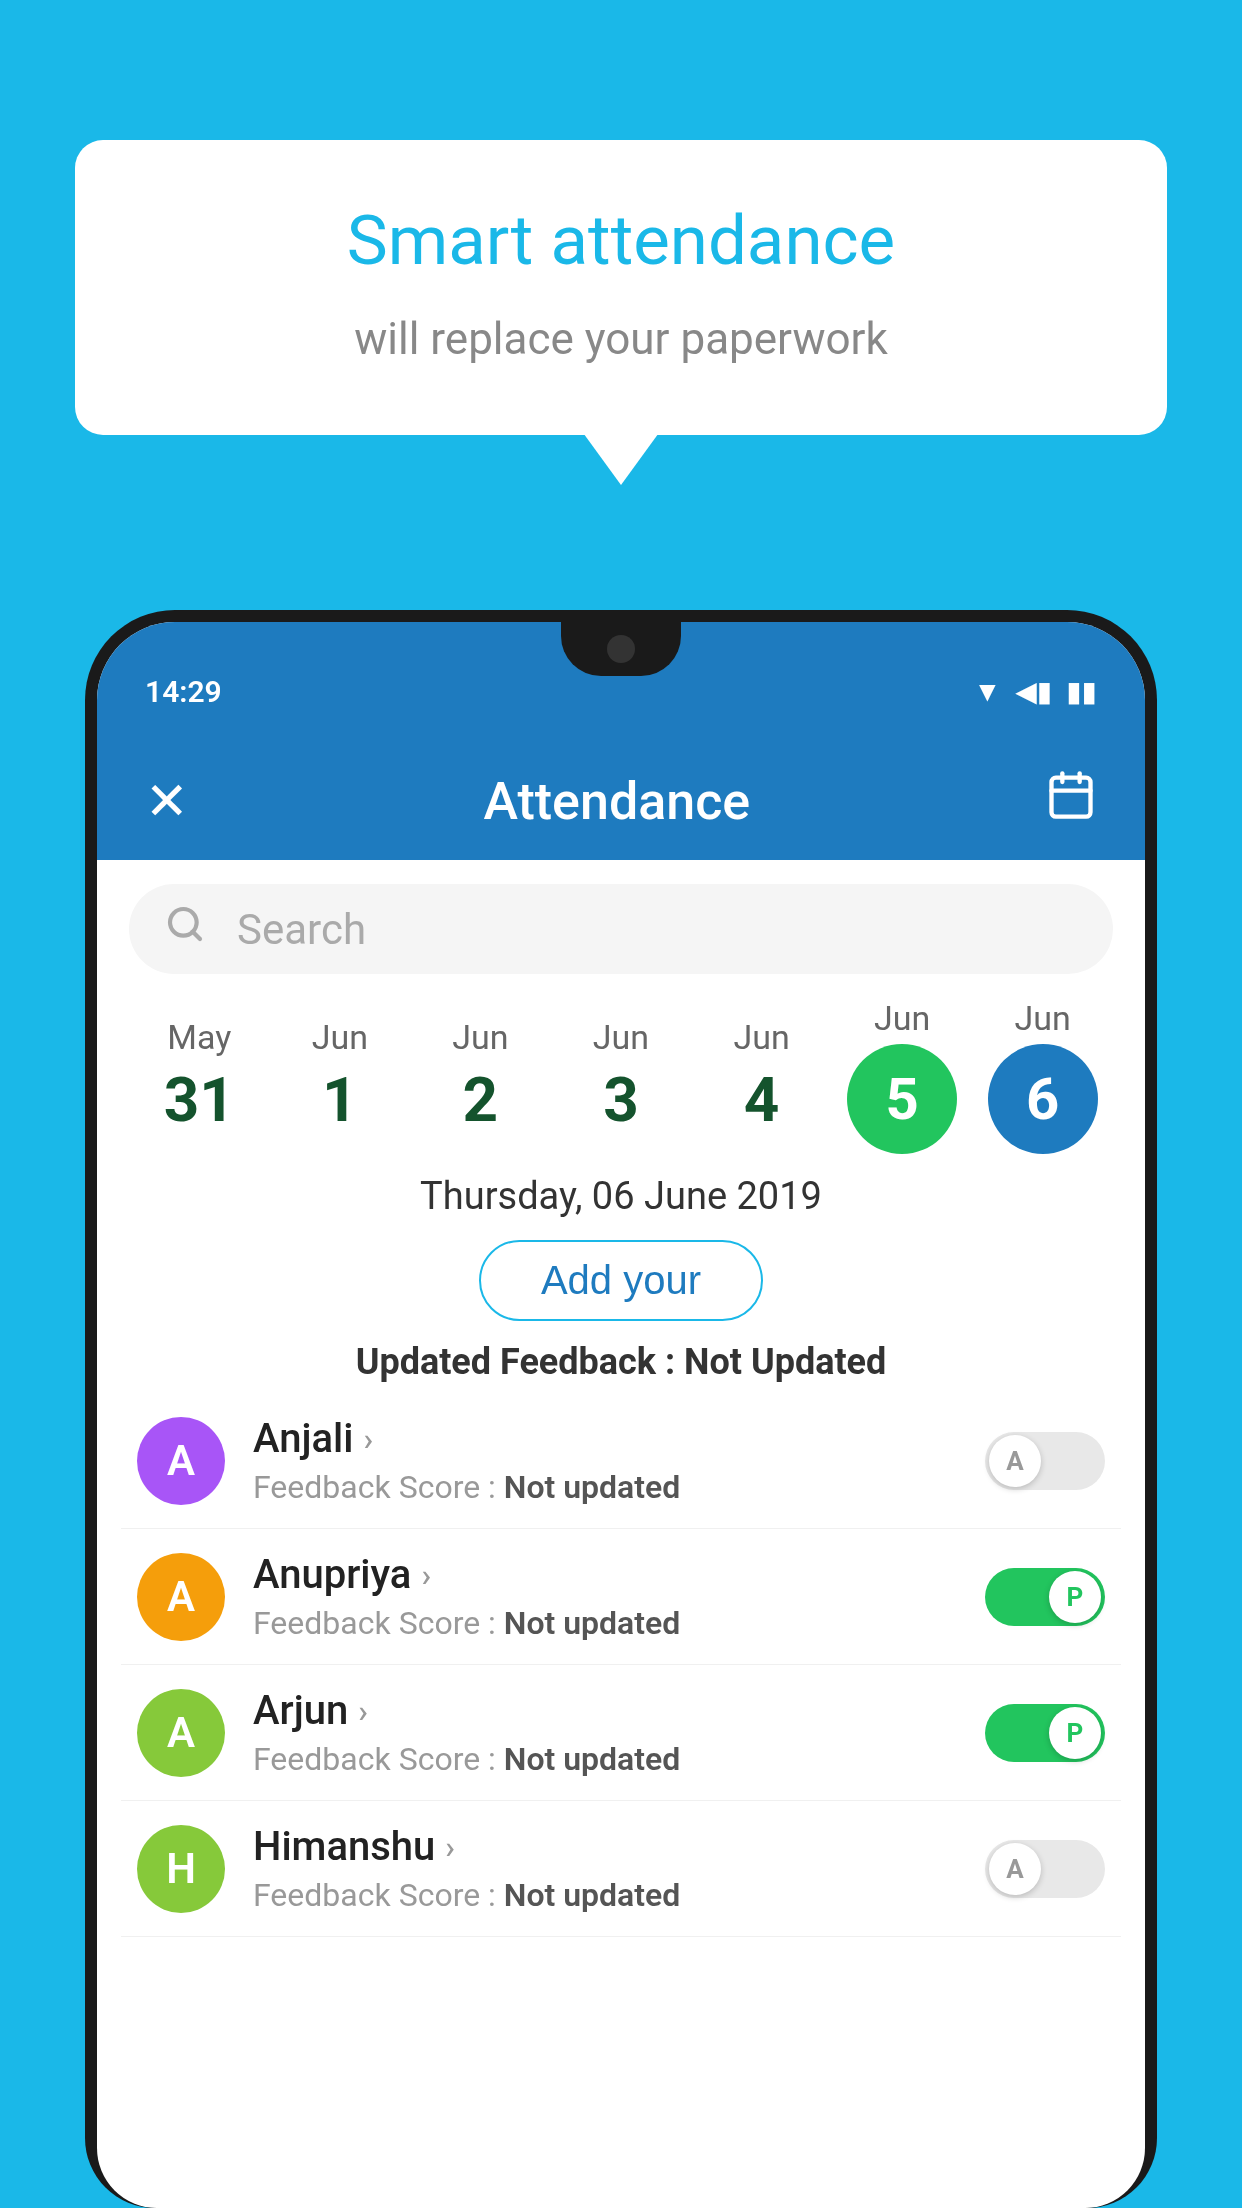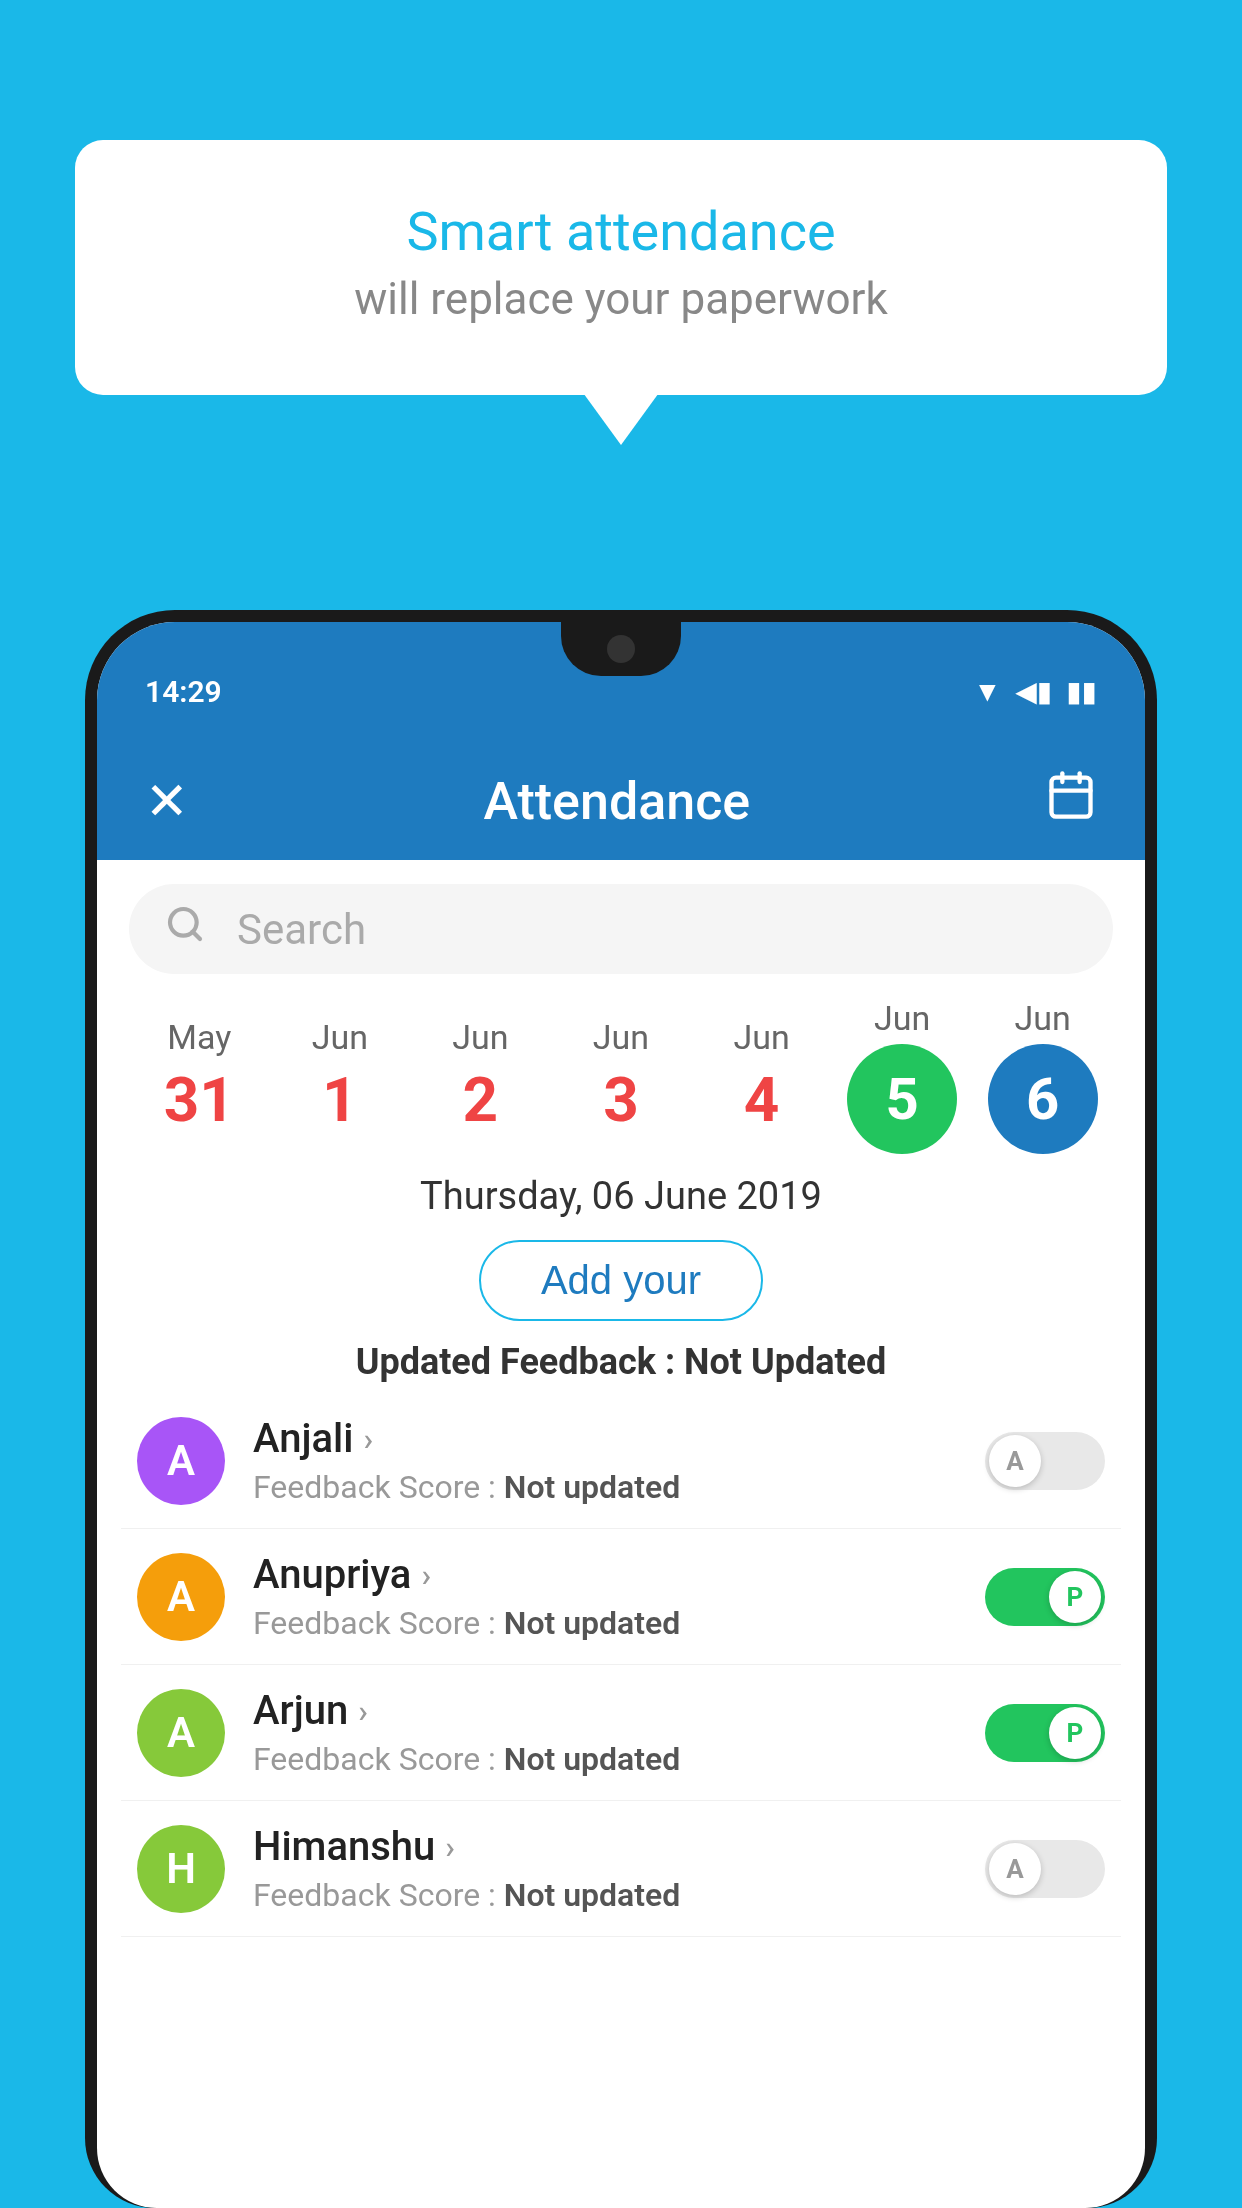--- a/index.html
+++ b/index.html
@@ -32,24 +32,24 @@
       bottom: -50px;
       left: 50%;
       transform: translateX(-50%);
       width: 0;
       height: 0;
       border-left: 40px solid transparent;
       border-right: 40px solid transparent;
       border-top: 55px solid white;
     }
     .bubble-title {
-      font-size: 54px;
+      font-size: 69px;
       color: #1ab8e8;
       font-weight: 400;
-      margin-bottom: 10px;
+      margin-bottom: 32px;
     }
     .bubble-subtitle {
       font-size: 44px;
       color: #888;
       font-weight: 400;
     }
 
     
     .phone-frame {
       position: absolute;
@@ -171,21 +171,21 @@
       min-width: 120px;
     }
     .date-month {
       font-size: 34px;
       color: #666;
       font-weight: 400;
     }
     .date-day {
       font-size: 62px;
       font-weight: 700;
-      color: #ef4444;
+      color: #14532d;
     }
     .date-item.selected-green .date-day {
       background: #22c55e;
       color: white;
       border-radius: 50%;
       width: 110px;
       height: 110px;
       display: flex;
       align-items: center;
       justify-content: center;

